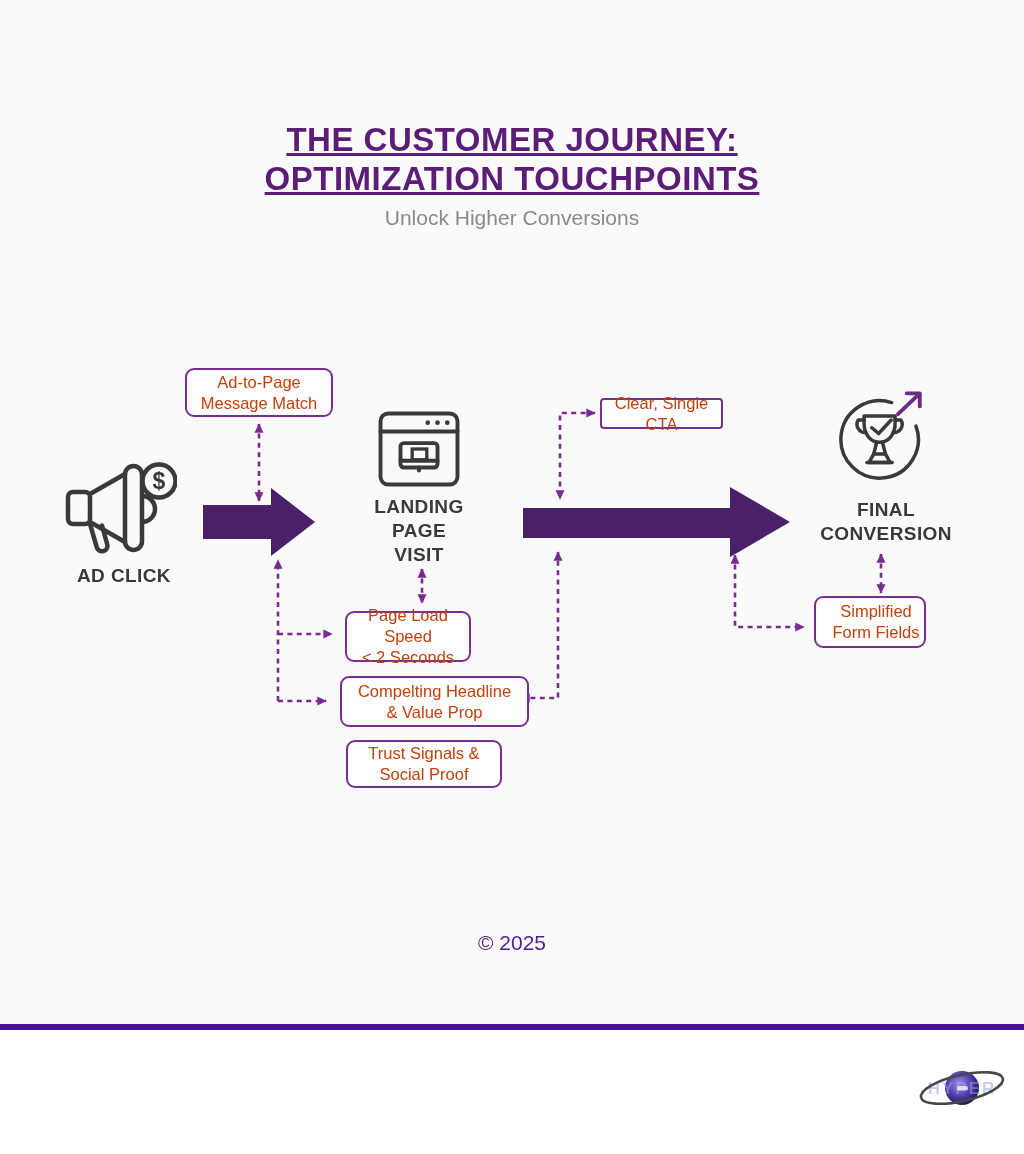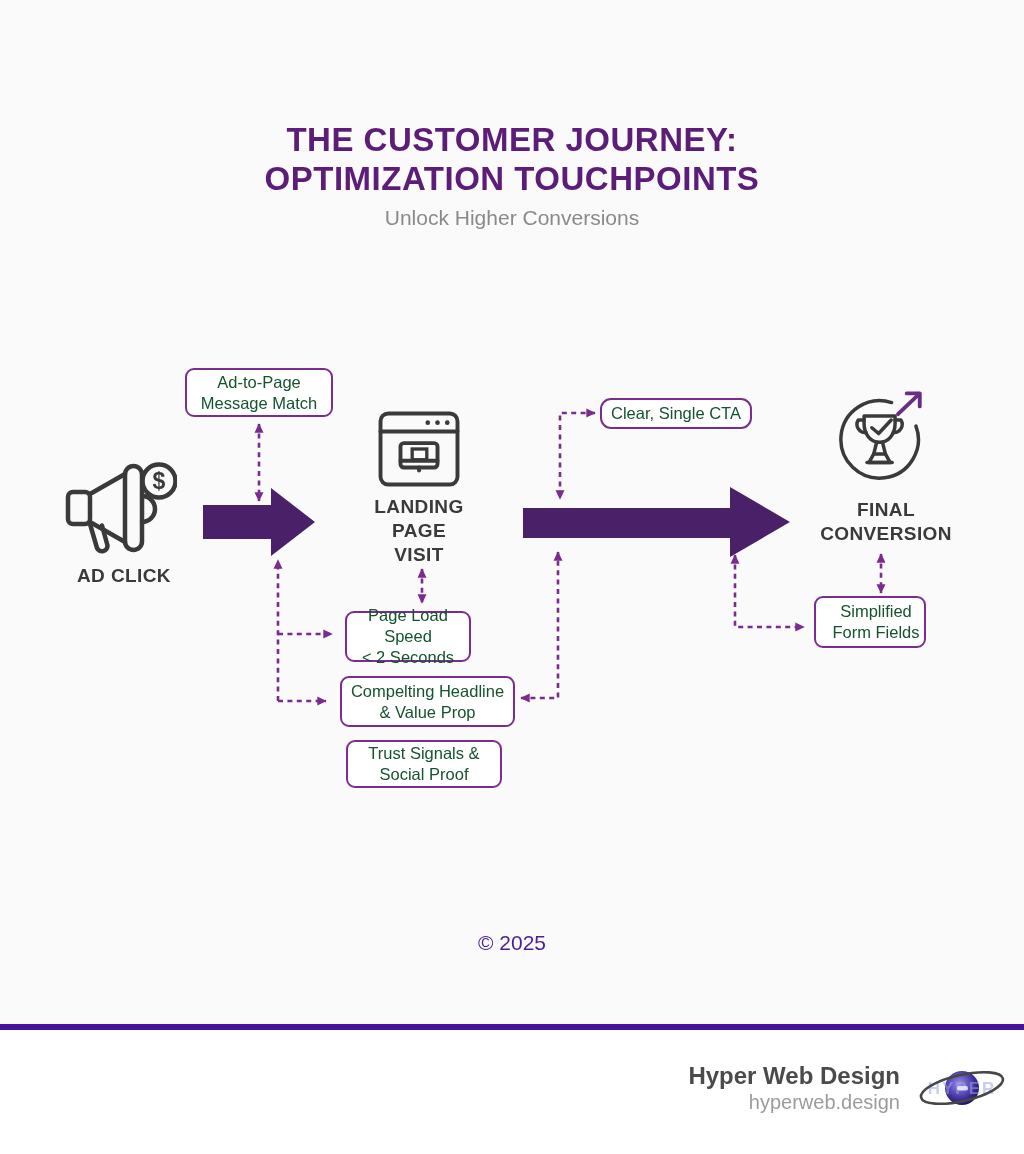--- a/index.html
+++ b/index.html
@@ -4,32 +4,32 @@
 <style>
   html,body{margin:0;padding:0;}
   body{
     width:1024px;height:1154px;
     font-family:"Liberation Sans",sans-serif;
     background:#ffffff;position:relative;overflow:hidden;
   }
   .canvas{position:absolute;inset:0;width:1024px;height:1154px;background:#fbfafb;}
   
   .title-wrap{position:absolute;top:120px;left:0;width:1024px;text-align:center;}
-  .title-line{font-size:33px;font-weight:700;color:#5c1d78;line-height:39px;letter-spacing:.5px;}
+  .title-line{font-size:33px;font-weight:700;color:#5c1d78;line-height:39px;letter-spacing:.5px;text-decoration:underline;}
   .subtitle{margin-top:7px;font-size:21px;color:#8a8a8a;line-height:26px;}
   
   .stage-label{
     position:absolute;text-align:center;font-weight:700;color:#3a3a3a;
     font-size:19px;line-height:24px;white-space:pre-line;letter-spacing:.4px;
   }
   
   .tp-box{
     position:absolute;background:#ffffff;border:2px solid #7b2d8f;border-radius:9px;
     display:flex;align-items:center;justify-content:center;text-align:center;
-    font-size:16.5px;line-height:21px;color:#14532d;white-space:pre-line;
+    font-size:16.5px;line-height:21px;color:#c2410c;white-space:pre-line;
     box-sizing:border-box;
   }
   .icon-svg{position:absolute;}
   .overlay{position:absolute;left:0;top:0;pointer-events:none;}
   
   .copyright{position:absolute;top:931px;left:0;width:1024px;text-align:center;
     font-size:21px;color:#4c1d95;}
   
   .divider{position:absolute;top:1024px;left:0;width:1024px;height:6px;background:#4a119c;}
   .footer-bg{position:absolute;top:1030px;left:0;width:1024px;height:124px;background:#ffffff;}
@@ -128,38 +128,34 @@
     <g fill="none" stroke="#6b2d83" stroke-width="4" stroke-linecap="round" stroke-linejoin="round">
       <path d="M64,26 L86,5"></path>
       <path d="M73,4.5 H86.5 V18"></path>
     </g>
   </svg>
   <div class="stage-label" style="left:806px;top:498px;width:160px;">FINAL
 CONVERSION</div>
 
   <div class="tp-box" style="left:185px;top:368px;width:148px;height:49px;">Ad-to-Page
 Message Match</div>
-  <div class="tp-box" style="left:600px;top:398px;width:152px;height:31px;border-radius:11px;">Clear, Single CTA</div>
+  <div class="tp-box" style="left:600px;top:398px;width:123px;height:31px;border-radius:4px;">Clear, Single CTA</div>
   <div class="tp-box" style="left:345px;top:611px;width:126px;height:51px;">Page Load Speed
 &lt; 2 Seconds</div>
-  <div class="tp-box" style="left:340px;top:676px;width:175px;height:51px;">Compelting Headline
+  <div class="tp-box" style="left:340px;top:676px;width:189px;height:51px;">Compelting Headline
 &amp; Value Prop</div>
   <div class="tp-box" style="left:346px;top:740px;width:156px;height:48px;">Trust Signals &amp;
 Social Proof</div>
   <div class="tp-box" style="left:814px;top:596px;width:112px;height:52px;padding-left:12px;">Simplified
 Form Fields</div>
 
   <div class="copyright">© 2025</div>
 
   <div class="divider"></div>
   <div class="footer-bg"></div>
-  <div class="brand-block">
-    <div class="brand-name">Hyper Web Design</div>
-    <div class="brand-domain">hyperweb.design</div>
-  </div>
   <svg class="logo-svg" width="92" height="58" viewBox="0 0 92 58">
     <defs>
       <radialGradient id="sphereGrad" cx="42%" cy="38%" r="70%">
         <stop offset="0%" stop-color="#9b8fe8"></stop>
         <stop offset="55%" stop-color="#4a3aa8"></stop>
         <stop offset="100%" stop-color="#140a4a"></stop>
       </radialGradient>
     </defs>
     <circle cx="46" cy="28" r="17" fill="url(#sphereGrad)"></circle>
     <text x="46" y="34" text-anchor="middle" font-size="17" font-weight="bold" fill="rgba(155,165,228,0.55)" letter-spacing="2">HYPER</text>

